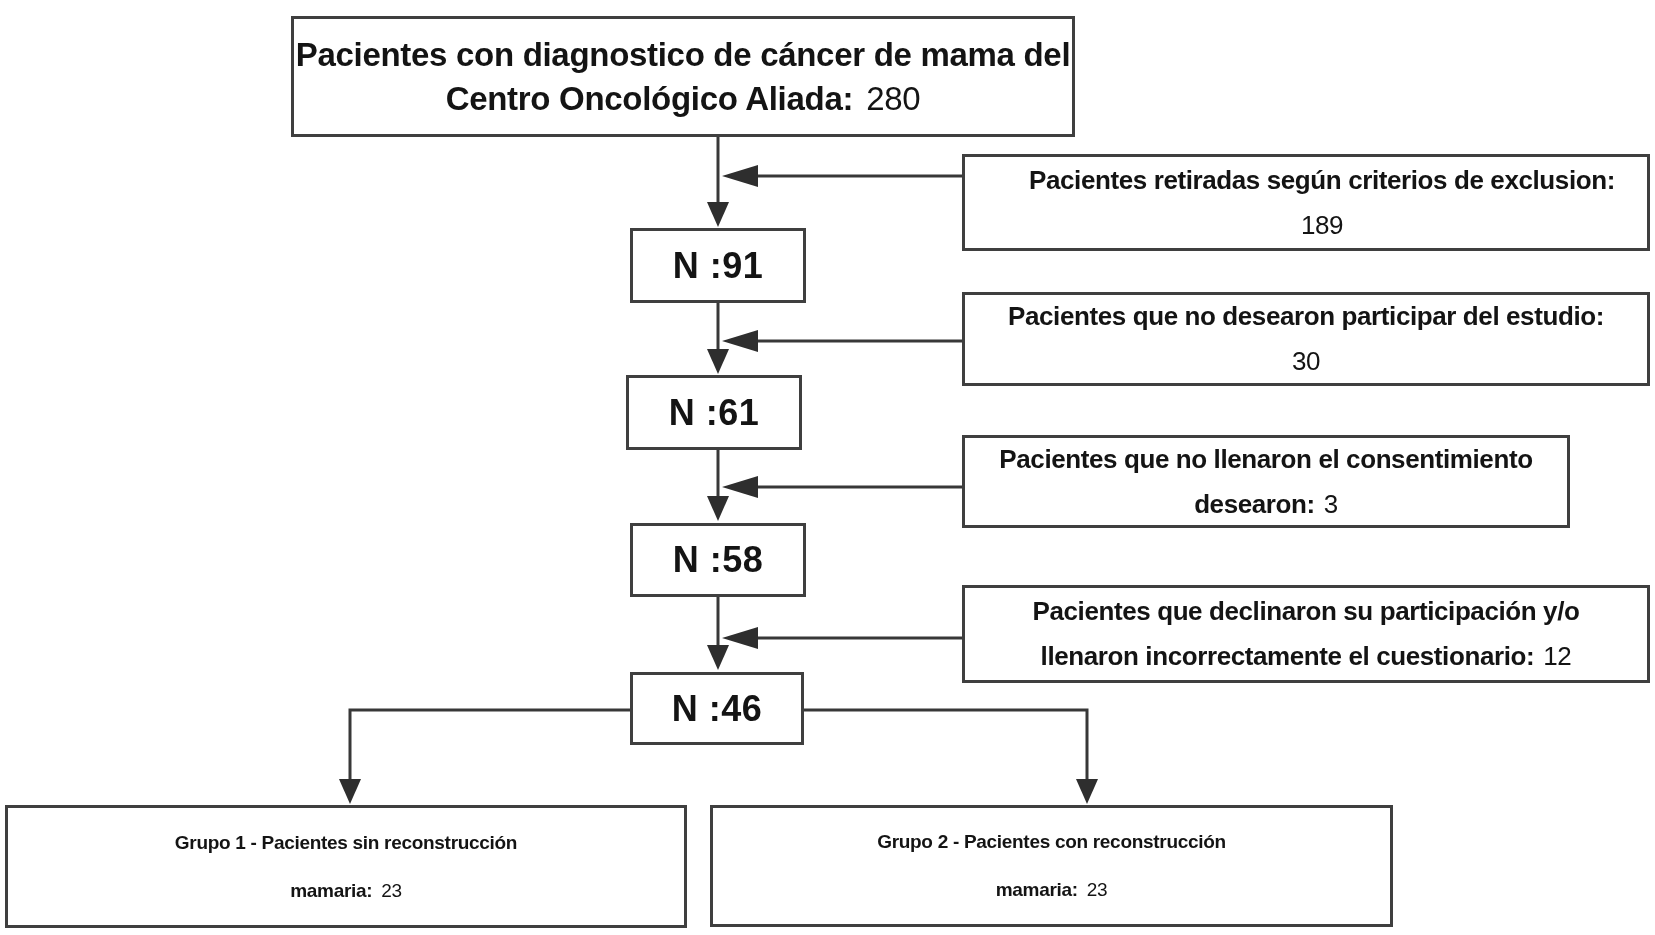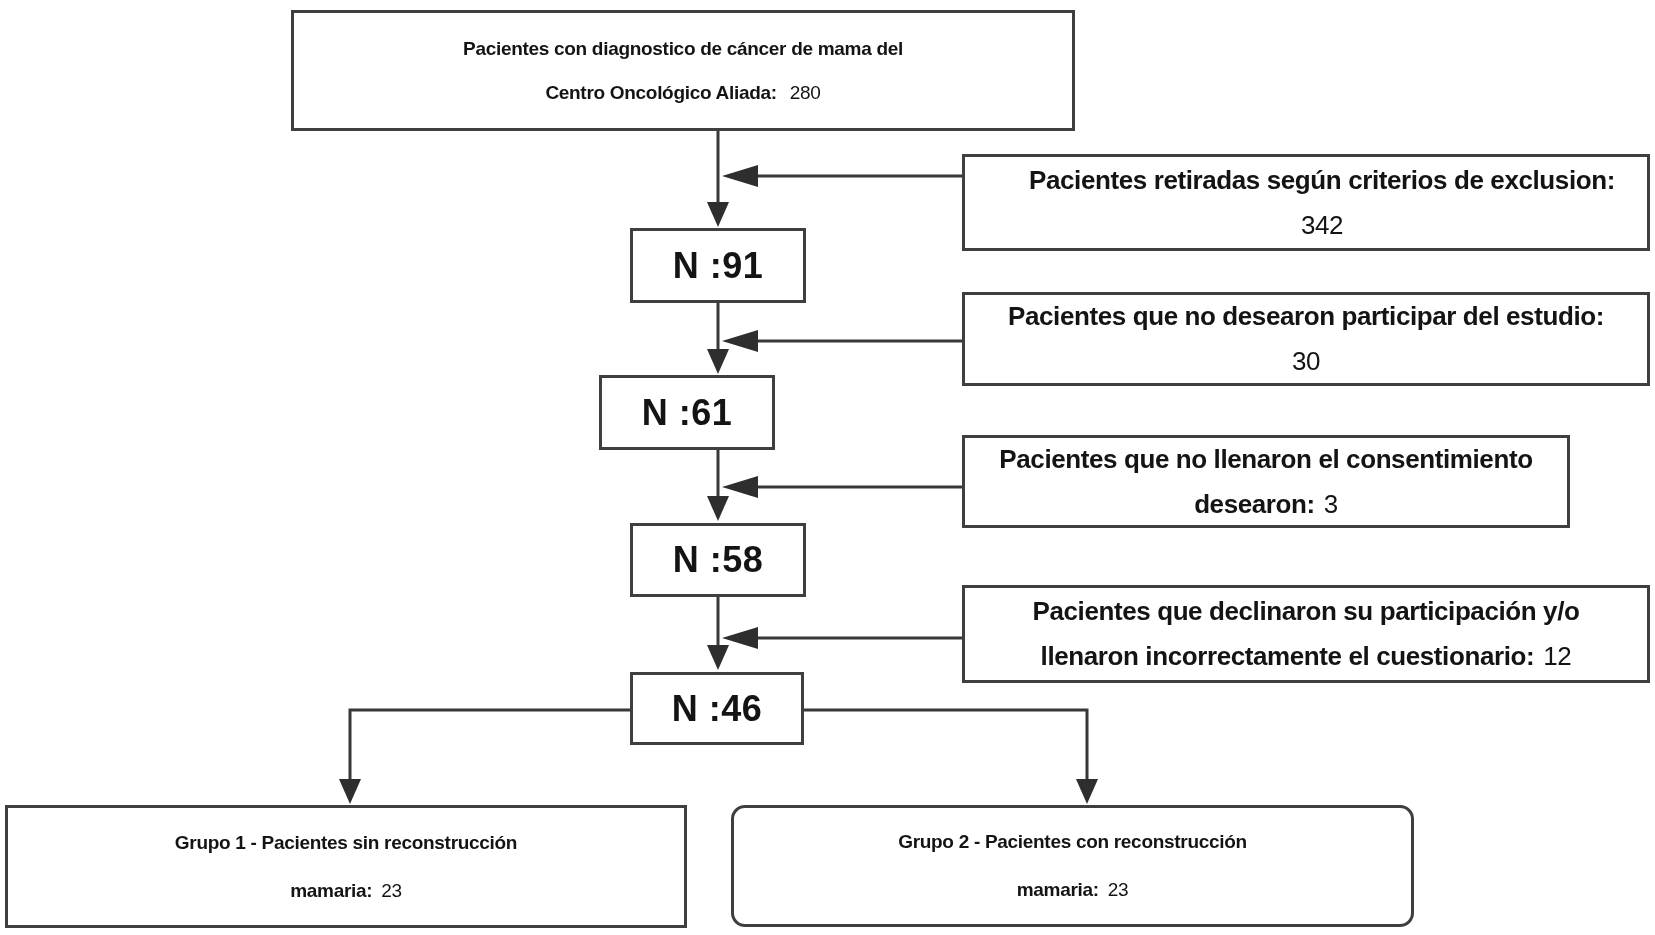--- a/index.html
+++ b/index.html
@@ -15,21 +15,21 @@
   .connectors polygon{fill:#2e2e2e;stroke:none;}
   .box{
     position:absolute;box-sizing:border-box;
     border:3px solid #3f3f3f;background:#ffffff;
     display:flex;flex-direction:column;justify-content:center;align-items:center;
     text-align:center;color:#141414;font-weight:700;
   }
   .line{white-space:nowrap;}
   .v{font-weight:400;margin-left:9px;}
   .v-solo{font-weight:400;}
-  .start{font-size:19px;line-height:44px;letter-spacing:-0.3px;}
+  .start{font-size:33px;line-height:44px;letter-spacing:-0.3px;margin-top:6px;}
   .start .v{margin-left:13px;}
   .nbox{font-size:36px;letter-spacing:0.5px;}
   .side{font-size:26px;line-height:45px;letter-spacing:-0.4px;}
   .group{font-size:19px;line-height:48px;letter-spacing:-0.3px;}
 </style>
 </head>
 <body>
 
 <div class="canvas">
 
@@ -69,33 +69,33 @@
   <div class="box start" style="left:291px;top:10px;width:784px;height:121px;">
     <div class="line">Pacientes con diagnostico de cáncer de mama del</div>
     <div class="line">
       <span>Centro Oncológico Aliada:</span><span class="v">280</span>
     </div>
   </div>
 
   <div class="box nbox" style="left:630px;top:228px;width:176px;height:75px;">
     <div class="line">N :91</div>
   </div>
-  <div class="box nbox" style="left:599px;top:375px;width:176px;height:75px;">
+  <div class="box nbox" style="left:626px;top:375px;width:176px;height:75px;">
     <div class="line">N :61</div>
   </div>
   <div class="box nbox" style="left:630px;top:523px;width:176px;height:74px;">
     <div class="line">N :58</div>
   </div>
   <div class="box nbox" style="left:630px;top:672px;width:174px;height:73px;">
     <div class="line">N :46</div>
   </div>
 
   <div class="box side" style="left:962px;top:154px;width:688px;height:97px;padding-left:32px;">
     <div class="line">Pacientes retiradas según criterios de exclusion:</div>
-    <div class="line v-solo">342</div>
+    <div class="line v-solo">189</div>
   </div>
   <div class="box side" style="left:962px;top:292px;width:688px;height:94px;">
     <div class="line">Pacientes que no desearon participar del estudio:</div>
     <div class="line v-solo">30</div>
   </div>
   <div class="box side" style="left:962px;top:435px;width:608px;height:93px;">
     <div class="line">Pacientes que no llenaron el consentimiento</div>
     <div class="line">
       <span>desearon:</span><span class="v">3</span>
     </div>
@@ -106,20 +106,20 @@
       <span>llenaron incorrectamente el cuestionario:</span><span class="v">12</span>
     </div>
   </div>
 
   <div class="box group" style="left:5px;top:805px;width:682px;height:123px;">
     <div class="line">Grupo 1 - Pacientes sin reconstrucción</div>
     <div class="line">
       <span>mamaria:</span><span class="v">23</span>
     </div>
   </div>
-  <div class="box group" style="left:731px;top:805px;width:683px;height:122px;border-radius:14px;">
+  <div class="box group" style="left:710px;top:805px;width:683px;height:122px;">
     <div class="line">Grupo 2 - Pacientes con reconstrucción</div>
     <div class="line">
       <span>mamaria:</span><span class="v">23</span>
     </div>
   </div>
 
 </div>
 
 </body></html>

